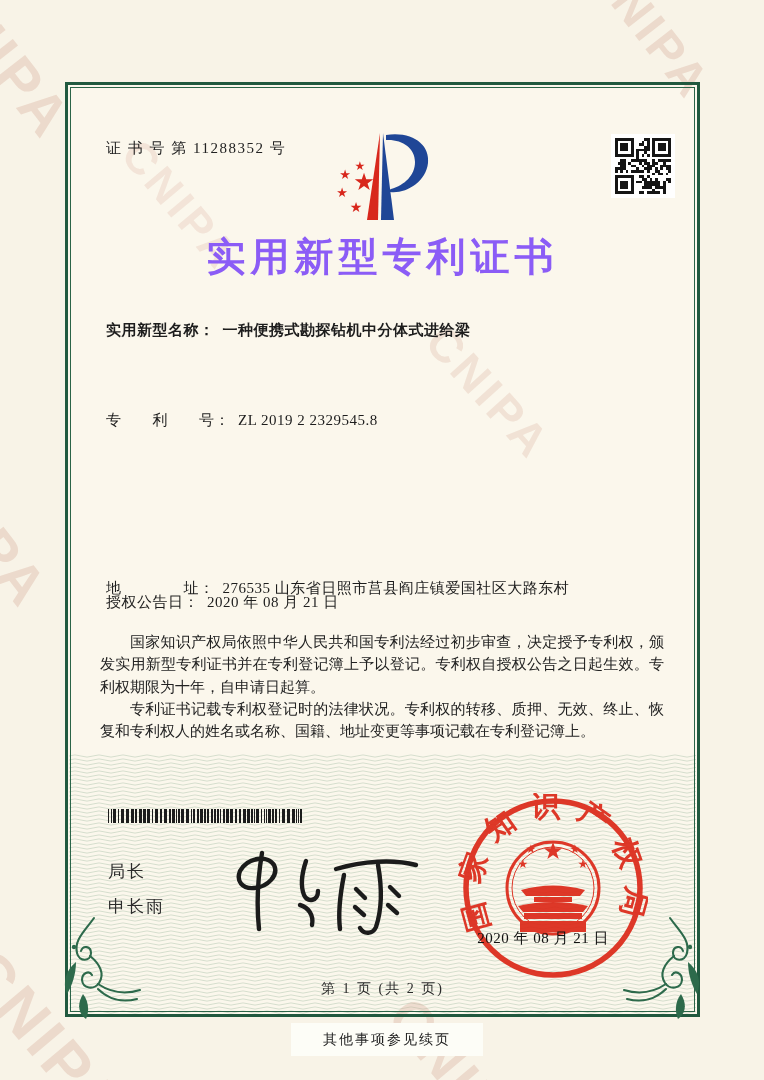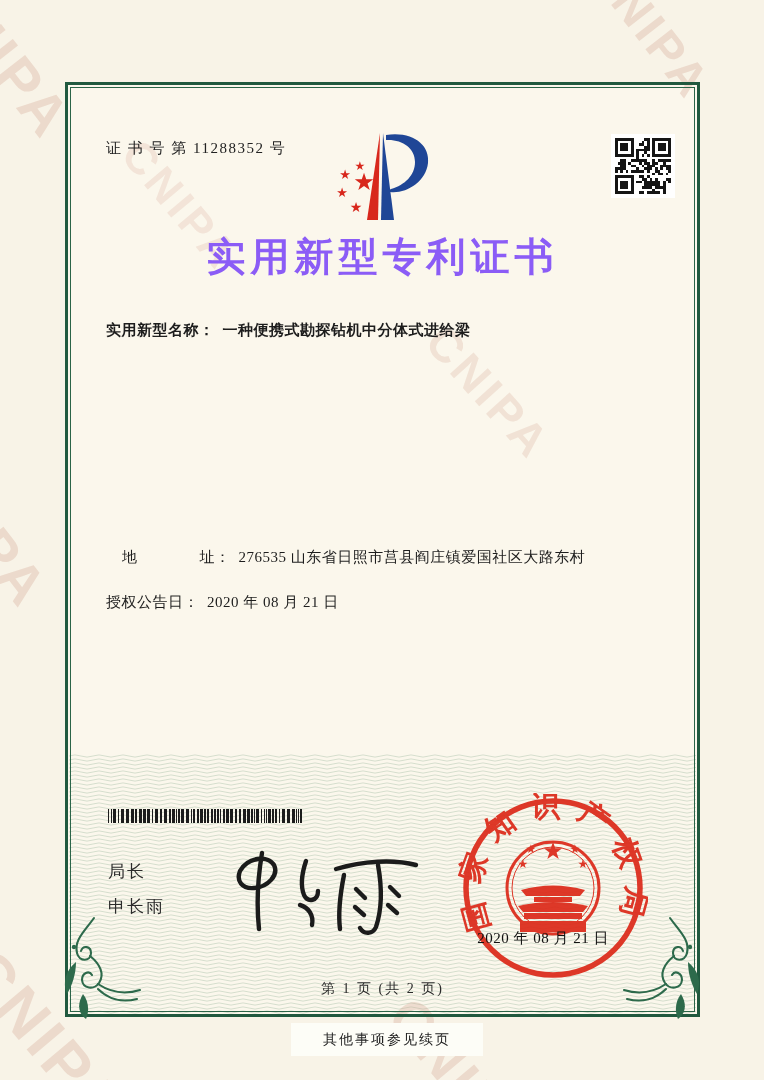--- a/index.html
+++ b/index.html
@@ -623,27 +623,34 @@
         <i></i>
         <i></i>
       </div>
   </div>
 
   <div class="abs content title">实用新型专利证书</div>
 
   <div class="abs content row" style="top:321px;font-weight:bold;">
     <span class="flabel">实用新型名称：</span><span class="fvalue">一种便携式勘探钻机中分体式进给梁</span>
   </div>
-  <div class="abs content row" style="top:548px;margin-left:16px;">
+  <div class="abs content row" style="top:411px;">
+    <span class="flabel">专　　利　　号：</span><span class="fvalue">ZL 2019 2 2329545.8</span>
+  </div>
+  <div class="abs content row" style="top:579px;">
     <span class="flabel">地　　　　址：</span><span class="fvalue">276535 山东省日照市莒县阎庄镇爱国社区大路东村</span>
   </div>
   <div class="abs content row" style="top:593px;">
     <span class="flabel">授权公告日：</span><span class="fvalue">2020 年 08 月 21 日</span>
   </div>
 
+  <div class="abs content paras">
+    <p>国家知识产权局依照中华人民共和国专利法经过初步审查，决定授予专利权，颁发实用新型专利证书并在专利登记簿上予以登记。专利权自授权公告之日起生效。专利权期限为十年，自申请日起算。</p>
+    <p>专利证书记载专利权登记时的法律状况。专利权的转移、质押、无效、终止、恢复和专利权人的姓名或名称、国籍、地址变更等事项记载在专利登记簿上。</p>
+  </div>
 
   <div class="abs barcode">
       <div style="width:1px;background:#1c1c1c"></div>
       <div style="width:2px"></div>
       <div style="width:1px;background:#1c1c1c"></div>
       <div style="width:1px"></div>
       <div style="width:3px;background:#1c1c1c"></div>
       <div style="width:2px"></div>
       <div style="width:1px;background:#1c1c1c"></div>
       <div style="width:2px"></div>

